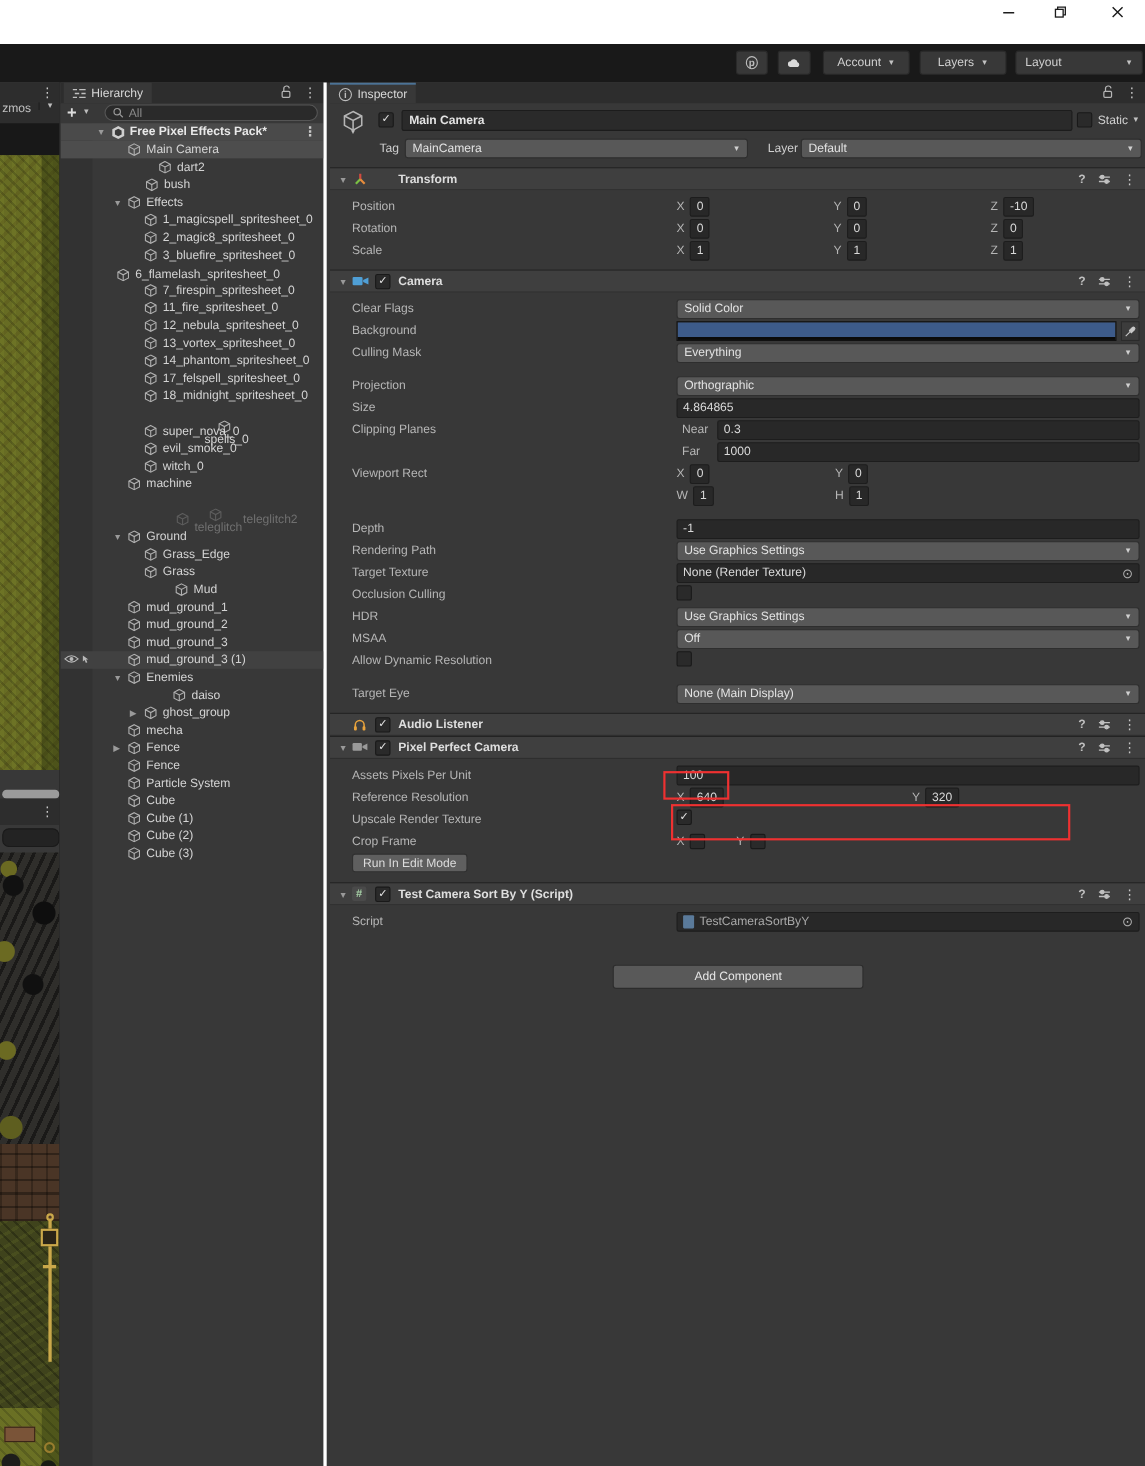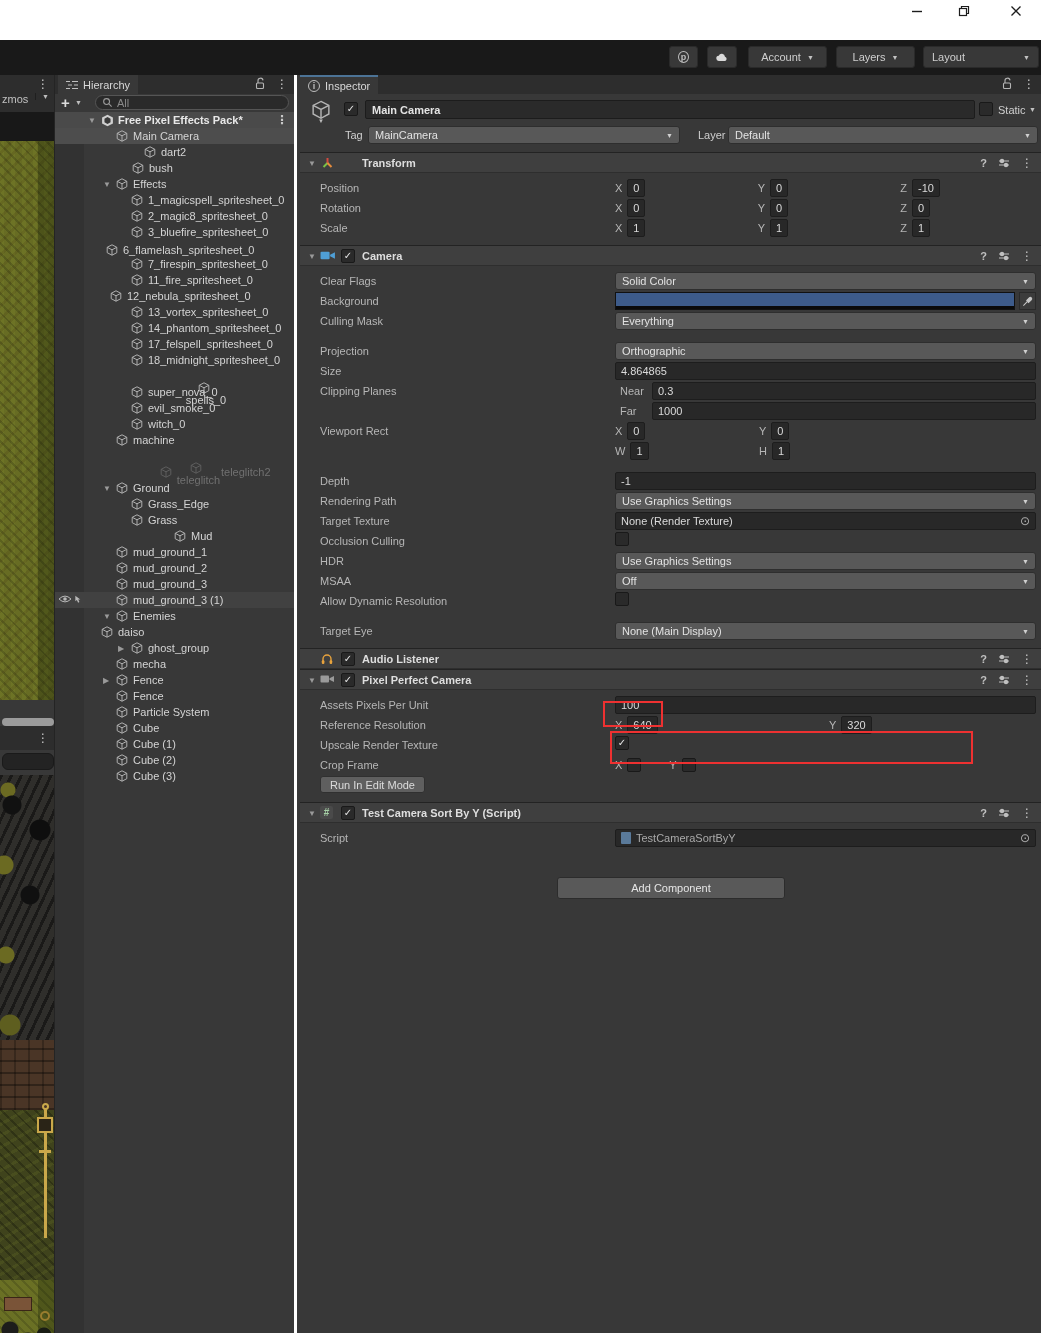--- a/index.html
+++ b/index.html
@@ -330,21 +330,21 @@
       <div class="hrow" style="padding-left: 63px;">
         <span class="arrow"></span>
         <span class="hicon">
           <svg width="12" height="12" viewBox="0 0 12 12">
             <path d="M6 .8 L10.8 3.3 V8.7 L6 11.2 L1.2 8.7 V3.3 Z" fill="none" stroke="#b0b0b0" stroke-width="1"></path>
             <path d="M1.2 3.3 L6 5.8 L10.8 3.3 M6 5.8 V11.2" fill="none" stroke="#b0b0b0" stroke-width="1"></path>
           </svg>
         </span>
         <span>11_fire_spritesheet_0</span>
       </div>
-      <div class="hrow" style="padding-left: 42px;">
+      <div class="hrow" style="padding-left: 63px;">
         <span class="arrow"></span>
         <span class="hicon">
           <svg width="12" height="12" viewBox="0 0 12 12">
             <path d="M6 .8 L10.8 3.3 V8.7 L6 11.2 L1.2 8.7 V3.3 Z" fill="none" stroke="#b0b0b0" stroke-width="1"></path>
             <path d="M1.2 3.3 L6 5.8 L10.8 3.3 M6 5.8 V11.2" fill="none" stroke="#b0b0b0" stroke-width="1"></path>
           </svg>
         </span>
         <span>12_nebula_spritesheet_0</span>
       </div>
       <div class="hrow" style="padding-left: 63px;">
@@ -480,21 +480,21 @@
       <div class="hrow" style="padding-left: 63px;">
         <span class="arrow"></span>
         <span class="hicon">
           <svg width="12" height="12" viewBox="0 0 12 12">
             <path d="M6 .8 L10.8 3.3 V8.7 L6 11.2 L1.2 8.7 V3.3 Z" fill="none" stroke="#b0b0b0" stroke-width="1"></path>
             <path d="M1.2 3.3 L6 5.8 L10.8 3.3 M6 5.8 V11.2" fill="none" stroke="#b0b0b0" stroke-width="1"></path>
           </svg>
         </span>
         <span>Grass</span>
       </div>
-      <div class="hrow" style="padding-left: 91px; margin-left: 15px;">
+      <div class="hrow" style="padding-left: 91px;">
         <span class="arrow"></span>
         <span class="hicon">
           <svg width="12" height="12" viewBox="0 0 12 12">
             <path d="M6 .8 L10.8 3.3 V8.7 L6 11.2 L1.2 8.7 V3.3 Z" fill="none" stroke="#b0b0b0" stroke-width="1"></path>
             <path d="M1.2 3.3 L6 5.8 L10.8 3.3 M6 5.8 V11.2" fill="none" stroke="#b0b0b0" stroke-width="1"></path>
           </svg>
         </span>
         <span>Mud</span>
       </div>
       <div class="hrow" style="padding-left: 48px;">
@@ -547,21 +547,21 @@
       <div class="hrow" style="padding-left: 48px;">
         <span class="arrow">▼</span>
         <span class="hicon">
           <svg width="12" height="12" viewBox="0 0 12 12">
             <path d="M6 .8 L10.8 3.3 V8.7 L6 11.2 L1.2 8.7 V3.3 Z" fill="none" stroke="#b0b0b0" stroke-width="1"></path>
             <path d="M1.2 3.3 L6 5.8 L10.8 3.3 M6 5.8 V11.2" fill="none" stroke="#b0b0b0" stroke-width="1"></path>
           </svg>
         </span>
         <span>Enemies</span>
       </div>
-      <div class="hrow" style="padding-left: 33px; text-align: center;">
+      <div class="hrow" style="padding-left: 89px; text-align: center;">
         <span class="arrow"></span>
         <span class="hicon">
           <svg width="12" height="12" viewBox="0 0 12 12">
             <path d="M6 .8 L10.8 3.3 V8.7 L6 11.2 L1.2 8.7 V3.3 Z" fill="none" stroke="#b0b0b0" stroke-width="1"></path>
             <path d="M1.2 3.3 L6 5.8 L10.8 3.3 M6 5.8 V11.2" fill="none" stroke="#b0b0b0" stroke-width="1"></path>
           </svg>
         </span>
         <span>daiso</span>
       </div>
       <div class="hrow" style="padding-left: 63px;">

